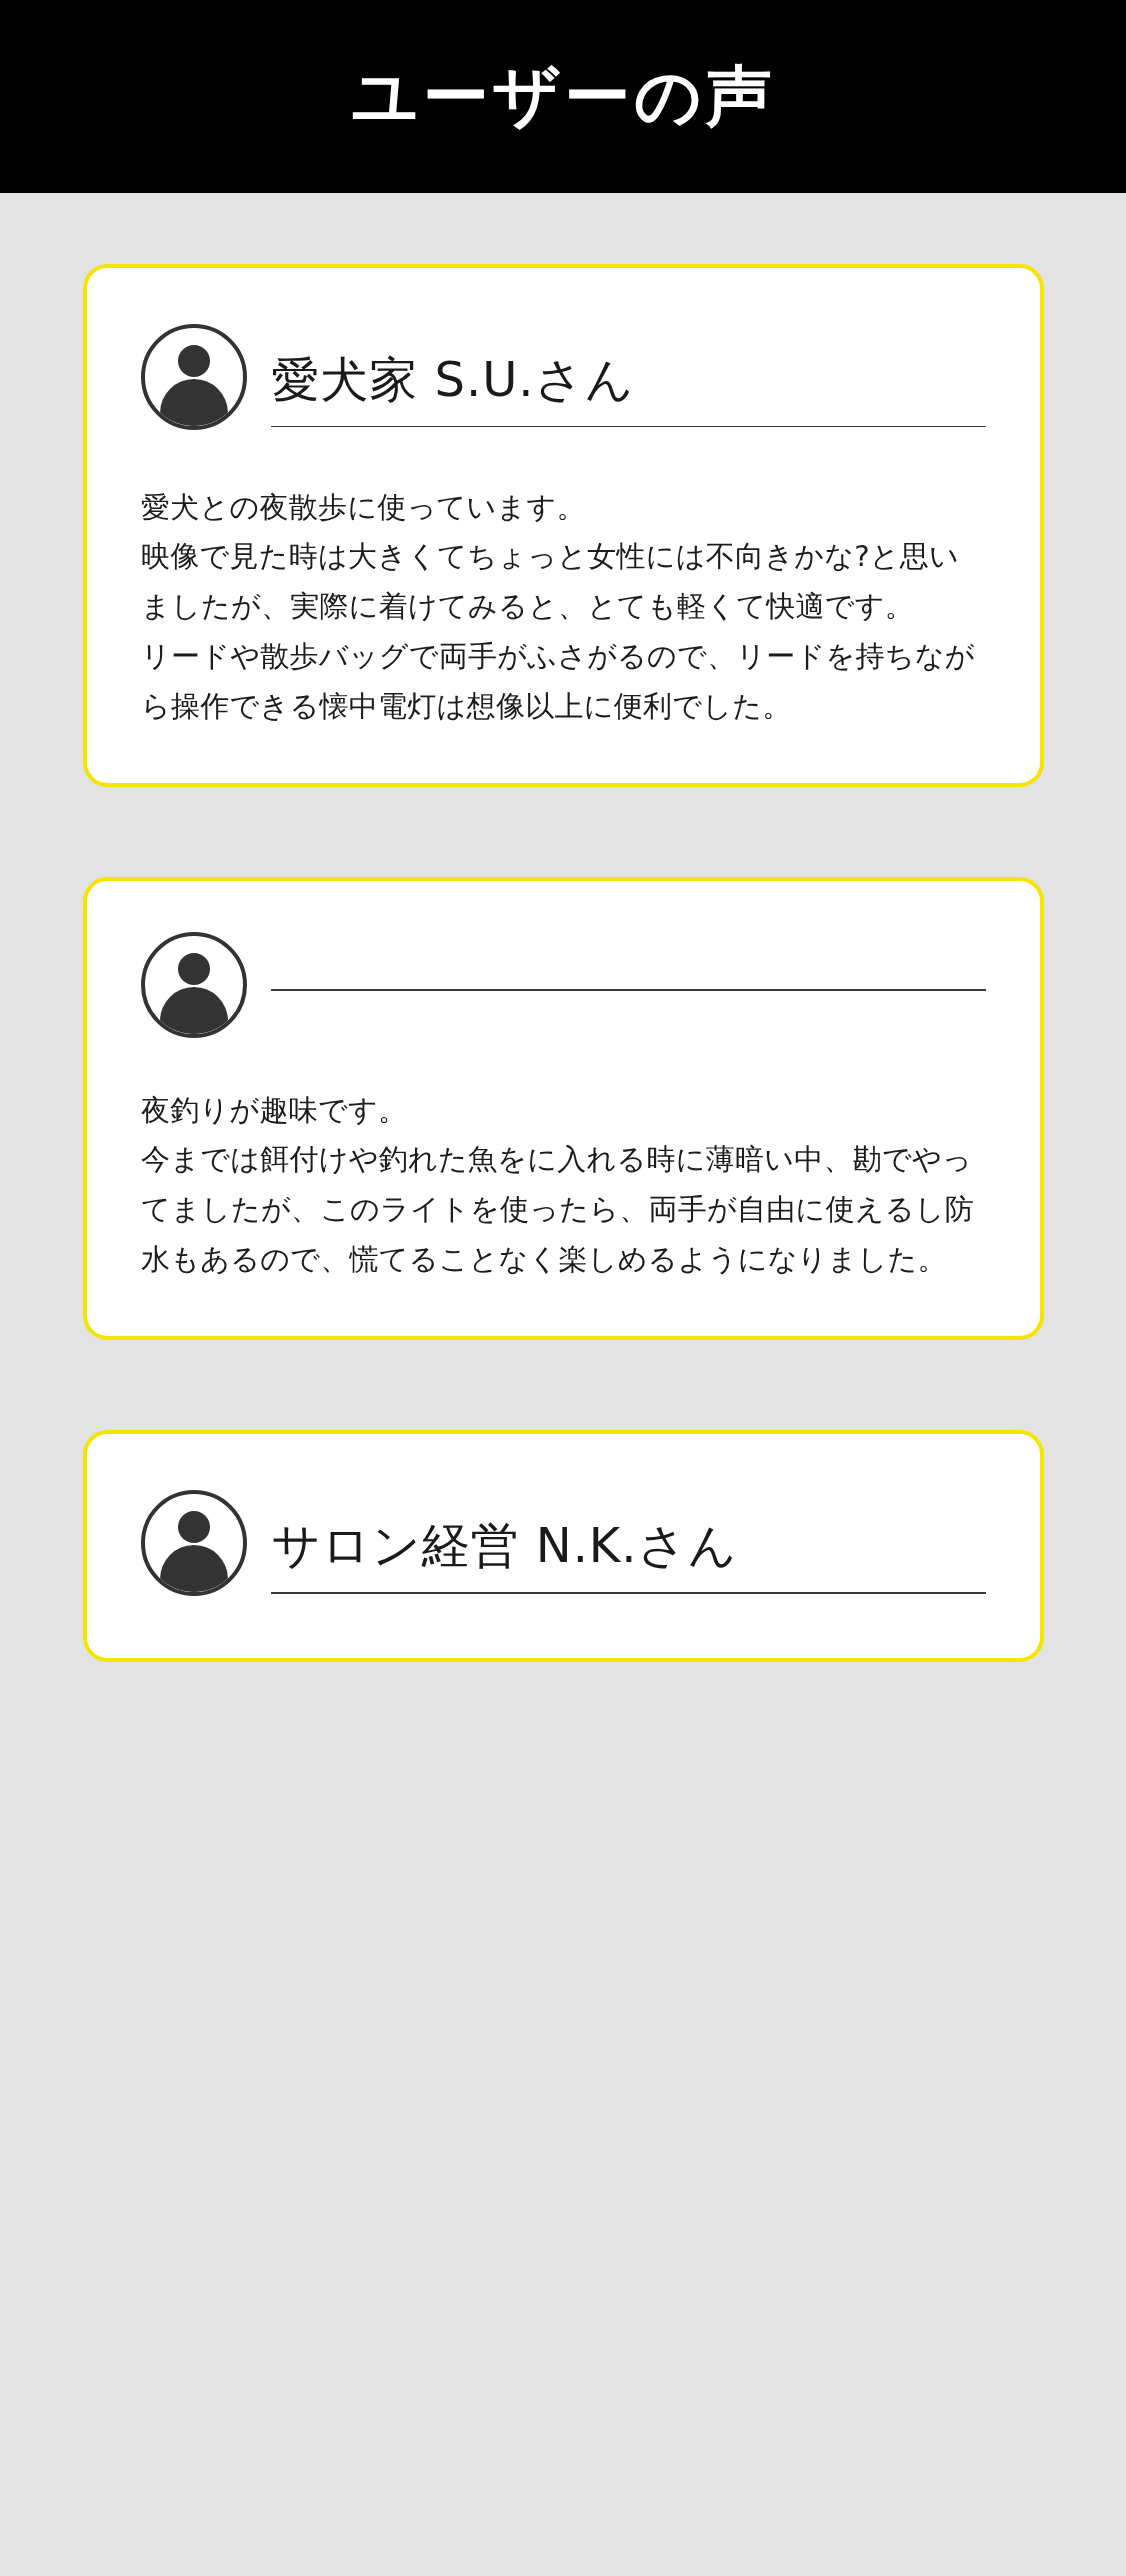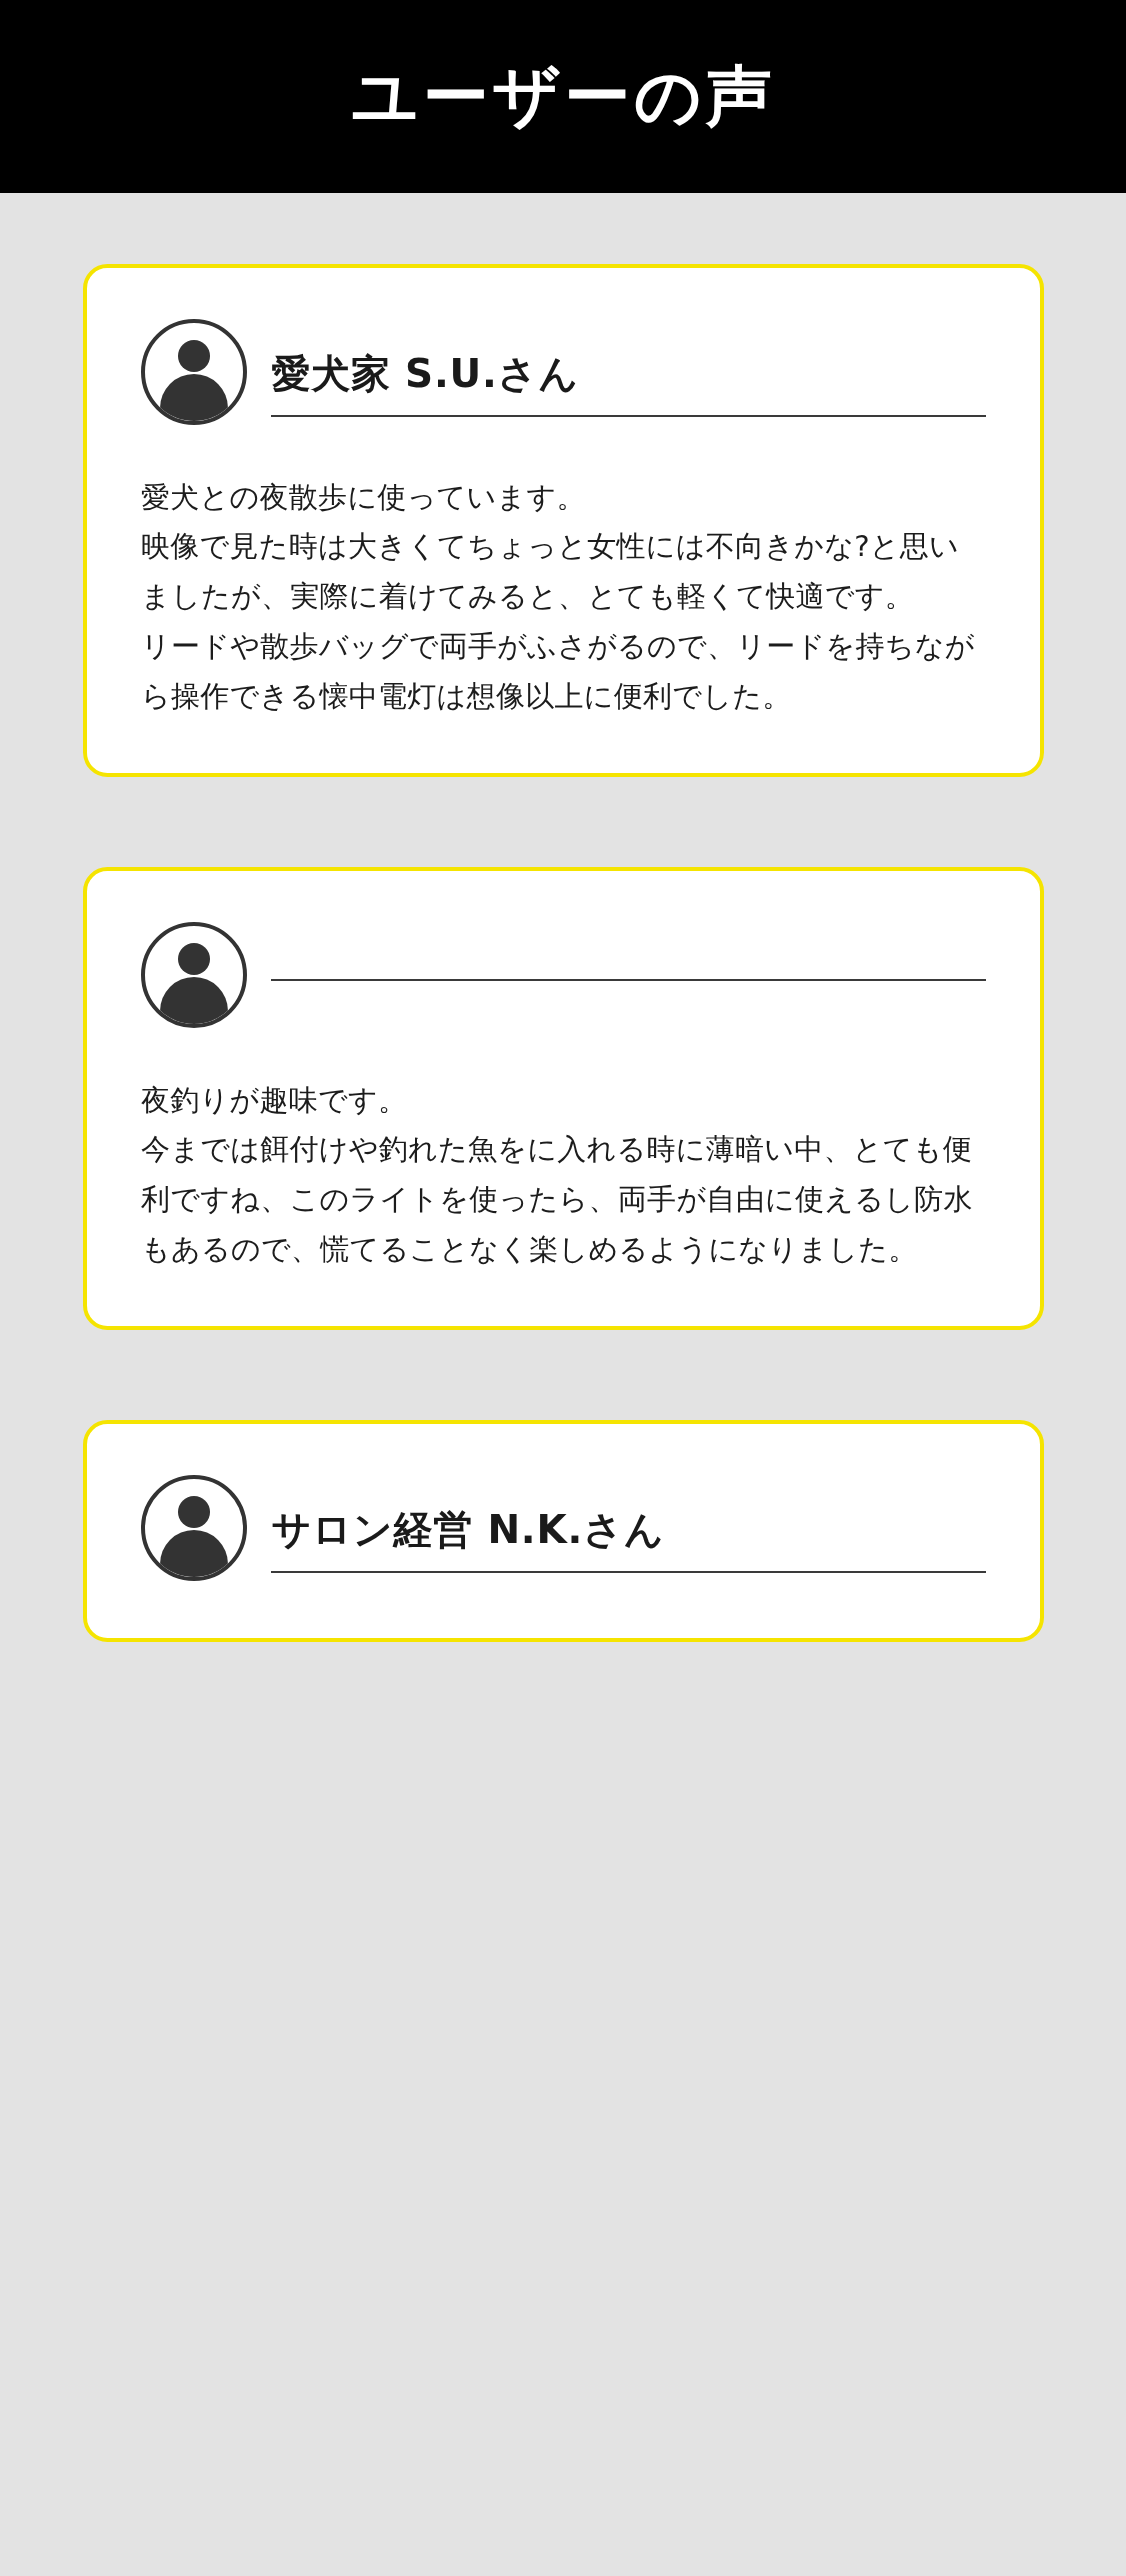--- a/index.html
+++ b/index.html
@@ -88,22 +88,22 @@
     left: 50%;
     bottom: -1.9px;
     transform: translateX(-50%);
   }
   .name-wrap {
     flex: 1 1 auto;
     min-width: 0;
     padding-bottom: 7.5px;
   }
   .card-name {
-    font-size: 39px;
-    font-weight: 700;
+    font-size: 48px;
+    font-weight: 400;
     color: #1a1a1a;
     letter-spacing: 0.02em;
     line-height: 1.2;
     white-space: nowrap;
     margin-top: 32px;
   }
   .name-rule {
     margin-top: 17px;
     height: 1.9px;
     background: #3a3a3a;
@@ -150,21 +150,21 @@
       <div class="card-head">
         <div class="avatar">
           <div class="head"></div>
           <div class="body"></div>
         </div>
         <div class="name-wrap">
           <div class="name-rule"></div>
         </div>
       </div>
       <div class="card-body">夜釣りが趣味です。
-今までは餌付けや釣れた魚をに入れる時に薄暗い中、とても便利ですね、このライトを使ったら、両手が自由に使えるし防水もあるので、慌てることなく楽しめるようになりました。</div>
+今までは餌付けや釣れた魚をに入れる時に薄暗い中、勘でやってましたが、このライトを使ったら、両手が自由に使えるし防水もあるので、慌てることなく楽しめるようになりました。</div>
     </div>
 
     <div class="card">
       <div class="card-head">
         <div class="avatar">
           <div class="head"></div>
           <div class="body"></div>
         </div>
         <div class="name-wrap">
           <div class="card-name">サロン経営 N.K.さん</div>

